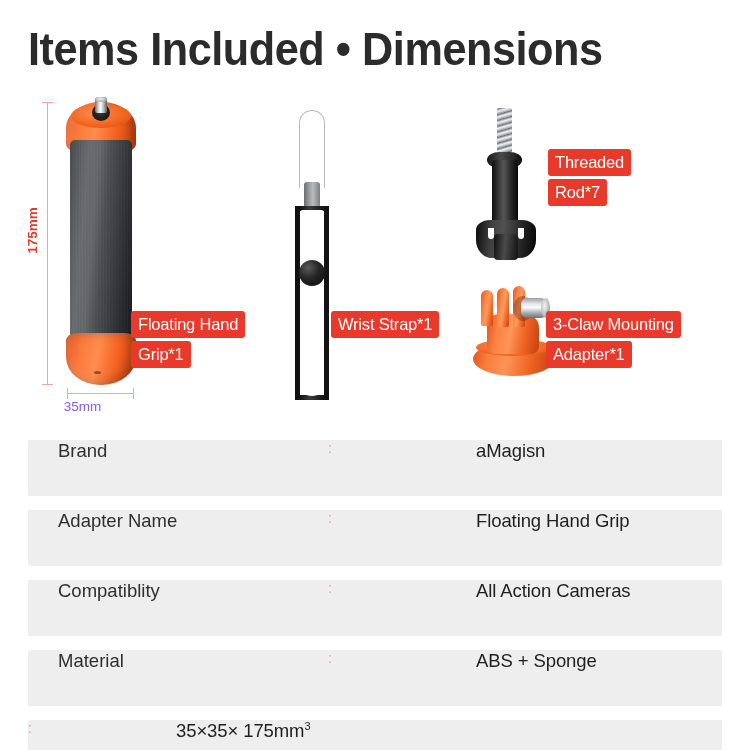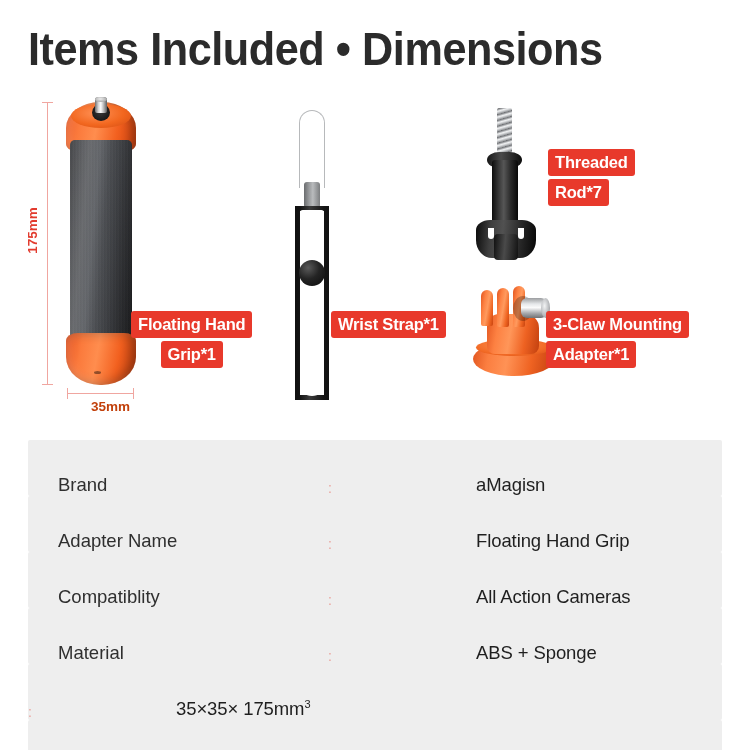--- a/index.html
+++ b/index.html
@@ -86,27 +86,27 @@
     top: -5px;
     width: 1px;
     height: 11px;
     background: #f0a6a0;
   }
   .dim-line-h::before { left: 0; }
   .dim-line-h::after  { right: 0; }
 
   #dim-label-width {
     position: absolute;
-    left: 77px;
+    left: 49px;
     top: 313px;
     width: 67px;
     text-align: center;
     font-size: 13.5px;
-    font-weight: bold;
-    color: #c2410c;
+    font-weight: normal;
+    color: #8b5cf6;
   }
 
   
   #floating-hand-grip {
     position: absolute;
     left: 66px;
     top: 16px;
     width: 70px;
     height: 283px;
   }
@@ -370,45 +370,45 @@
     flex-direction: column;
     align-items: flex-start;
     gap: 3px;
     z-index: 10;
   }
   .callout span {
     display: inline-block;
     background: #e8392b;
     color: #ffffff;
     font-size: 16.5px;
-    font-weight: bold;
+    font-weight: normal;
     line-height: 20px;
     padding: 3px 7px 4px 7px;
     border-radius: 3px;
     white-space: nowrap;
     letter-spacing: -0.2px;
   }
-  #callout-grip        { left: 131px; top: 225px; align-items: center; }
+  #callout-grip        { left: 131px; top: 225px; }
   #callout-strap       { left: 331px; top: 225px; align-items: flex-end; }
   #callout-rod         { left: 548px; top: 63px;  }
   #callout-adapter     { left: 546px; top: 225px; }
 
   
   #spec-table {
     position: absolute;
     left: 28px;
     top: 440px;
     width: 694px;
   }
   .spec-row {
     display: flex;
-    align-items: flex-end;
+    align-items: flex-start;
     height: 56px;
     background: #eeeeee;
-    margin-bottom: 0;
+    margin-bottom: 14px;
     border-radius: 2px;
   }
   .spec-label {
     width: 300px;
     padding-left: 30px;
     box-sizing: border-box;
     font-size: 18.5px;
     color: #2f2f2f;
     letter-spacing: 0px;
   }

